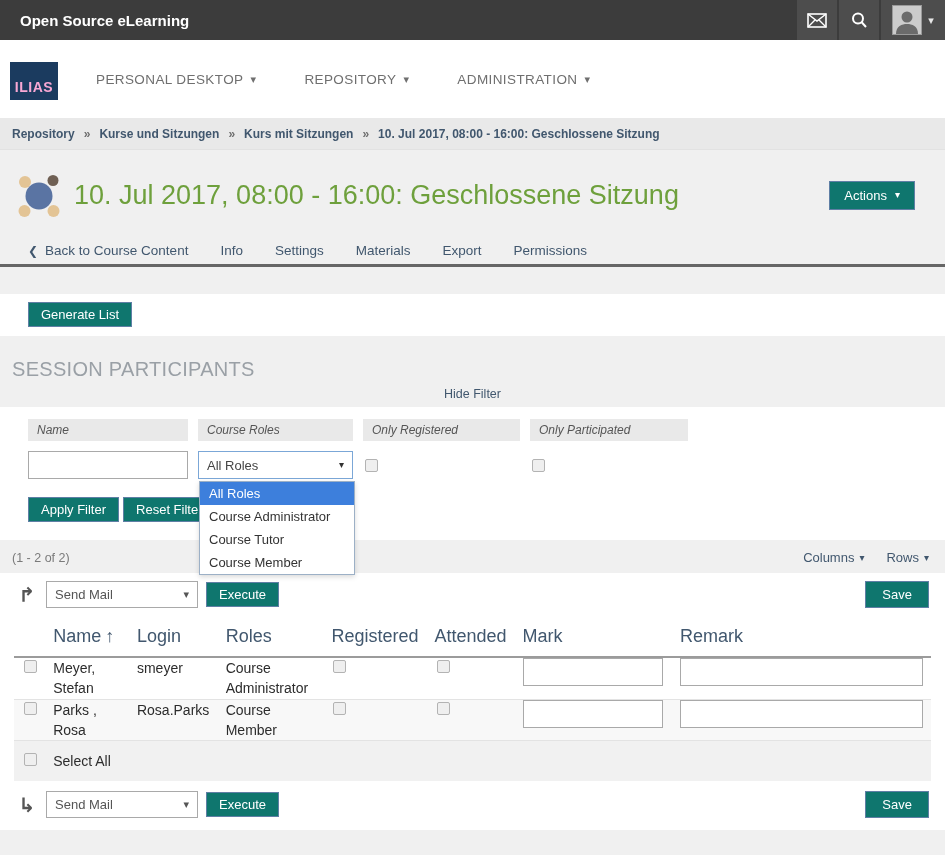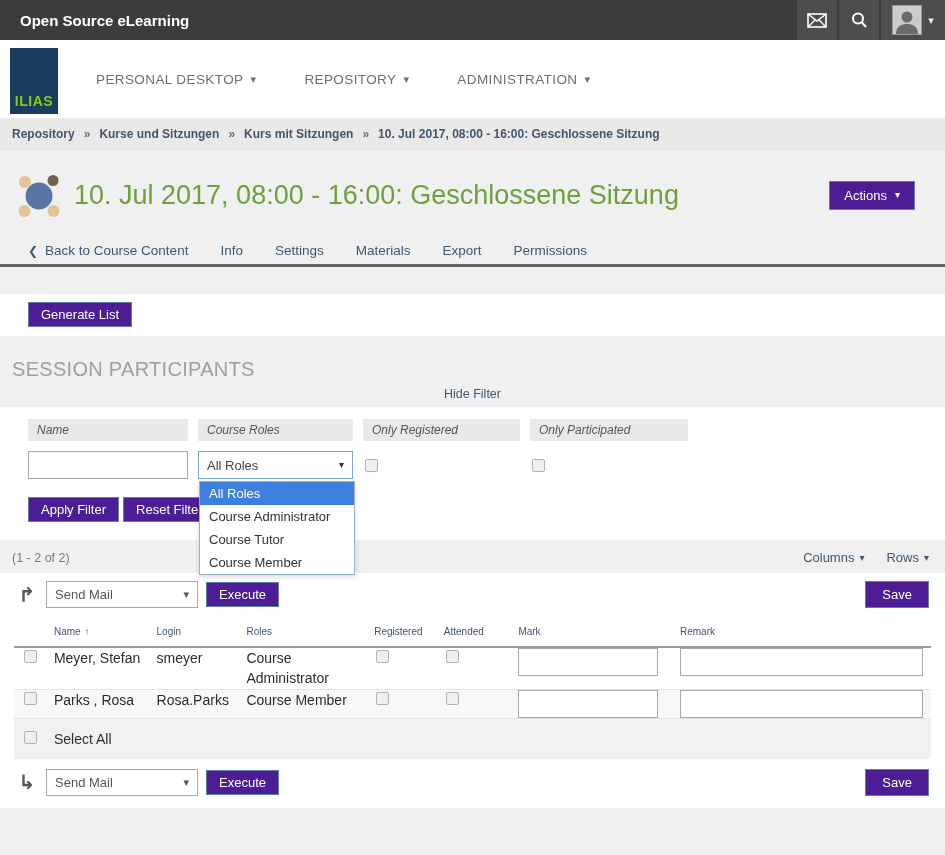--- a/index.html
+++ b/index.html
@@ -14,36 +14,36 @@
   .topbar { height:40px; background:#3c3c3c; display:flex; align-items:stretch; }
   .topbar-title { color:#fff; font-weight:bold; font-size:15px; align-self:center; padding-left:20px; flex:1; }
   .topbar-btn { width:40px; background:#4d4d4d; margin-left:2px; display:flex; align-items:center; justify-content:center; cursor:pointer; }
   .topbar-btn.avatar-btn { width:64px; gap:6px; }
   .avatar-box { width:30px; height:30px; background:#cccccc; border:1px solid #9a9a9a; display:flex; align-items:flex-end; justify-content:center; overflow:hidden; }
   .caret { font-size:11px; line-height:1; }
   .caret.white { color:#e8e8e8; }
 
   
   .mainheader { height:78px; background:#ffffff; display:flex; align-items:center; padding:0 10px; }
-  .logo { width:48px; height:66px; background:#1b3b5f; color:#84cc16; font-weight:bold; font-size:14px;
+  .logo { width:48px; height:38px; background:#1b3b5f; color:#f9a8d4; font-weight:bold; font-size:14px;
           display:flex; align-items:flex-end; justify-content:center; padding-bottom:5px; letter-spacing:.5px; margin-top:4px;}
   .nav { display:flex; gap:48px; margin-left:38px;text-align:right; }
   .nav-item { color:#6f6f6f; font-size:13.5px; letter-spacing:.4px; cursor:pointer; display:flex; align-items:center; gap:7px; }
   .nav-item .caret { color:#6f6f6f; }
 
   
   .breadcrumb { height:32px; background:#e9e9e9; display:flex; align-items:center; padding:0 12px; font-size:12px; color:#41576e; gap:9px; border-bottom:1px solid #e2e2e2;}
   .crumb { font-weight:bold; color:#41576e; cursor:pointer; }
   .crumb-sep { color:#6f6f6f; font-weight:bold; }
 
   
   .title-row { display:flex; align-items:center; padding:22px 14px 18px 16px; }
   .title-icon { width:46px; height:46px; margin-right:12px; flex:0 0 auto; }
   h1.pagetitle { color:#6ea03c; font-size:27px; font-weight:normal; flex:1; }
-  .btn { background:#4c1d95; color:#fff; border:1px solid #5f7fa5; font-size:13px; padding:4px 12px; cursor:pointer; display:inline-flex; align-items:center; gap:8px; }
+  .btn { background:#0f766e; color:#fff; border:1px solid #5f7fa5; font-size:13px; padding:4px 12px; cursor:pointer; display:inline-flex; align-items:center; gap:8px; }
   .btn .caret { color:#fff; font-size:10px; }
   .actions-btn { margin-right:16px; padding:6px 14px; }
 
   
   .tabbar { display:flex; align-items:flex-end; border-bottom:3px solid #666666; padding:0 14px; gap:4px; }
   .tab { padding:7px 14px 6px; font-size:13.5px; color:#41576e; cursor:pointer; white-space:nowrap; }
   .tab.back { display:flex; align-items:center; gap:7px; }
   .tab .chev { font-size:12px; color:#41576e; }
   .tab.active { background:#666666; color:#ffffff; }
 
@@ -79,21 +79,21 @@
 
   
   .table-wrap { background:#ffffff; padding:0 14px; }
   .bulkbar { display:flex; align-items:center; padding:8px 2px; gap:8px; }
   .bulk-arrow { font-size:20px; color:#555; font-weight:bold; width:22px; text-align:center; line-height:1; }
   .toolbar-sel { width:152px; height:27px; border:1px solid #a9a9a9; background:#fff; display:flex; align-items:center; justify-content:space-between; padding:0 8px; font-size:13px; color:#555; cursor:pointer; }
   .bulkbar .spacer { flex:1; }
   .save-btn { padding:5px 16px; }
 
   table.ptable { width:100%; border-collapse:collapse; }
-  .ptable th { text-align:left; color:#41576e; font-weight:normal; font-size:10px; padding:10px 8px 9px 8px; border-bottom:2px solid #9b9b9b; white-space:nowrap; }
+  .ptable th { text-align:left; color:#41576e; font-weight:normal; font-size:18px; padding:10px 8px 9px 8px; border-bottom:2px solid #9b9b9b; white-space:nowrap; }
   .ptable th .sort { color:#41576e; font-weight:bold; margin-left:4px; }
   .ptable td { vertical-align:top; padding:0 8px; font-size:14px; color:#2c2c2c; border-bottom:1px solid #e3e3e3; line-height:1.45; }
   .row-alt { background:#f8f8f8; }
   .selall-row { background:#f1f1f1; }
   .selall-row td { border-bottom:none; padding:10px 8px; }
   .cell-input { height:28px; border:1px solid #a9a9a9; background:#fff; font-size:13px; padding:0 6px; }
   .mark-input { width:140px; } .remark-input { width:243px; }
 </style>
 </head>
 <body>

